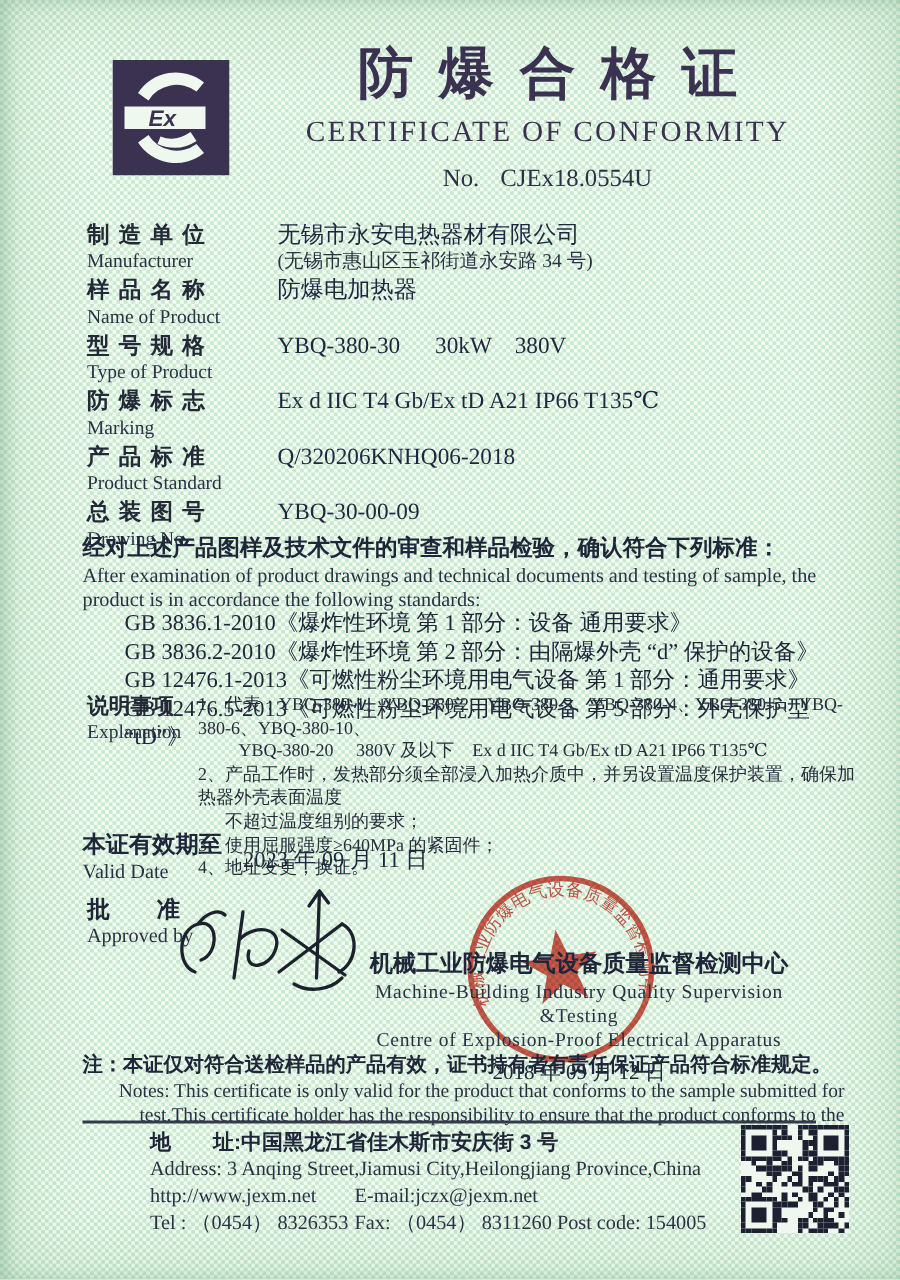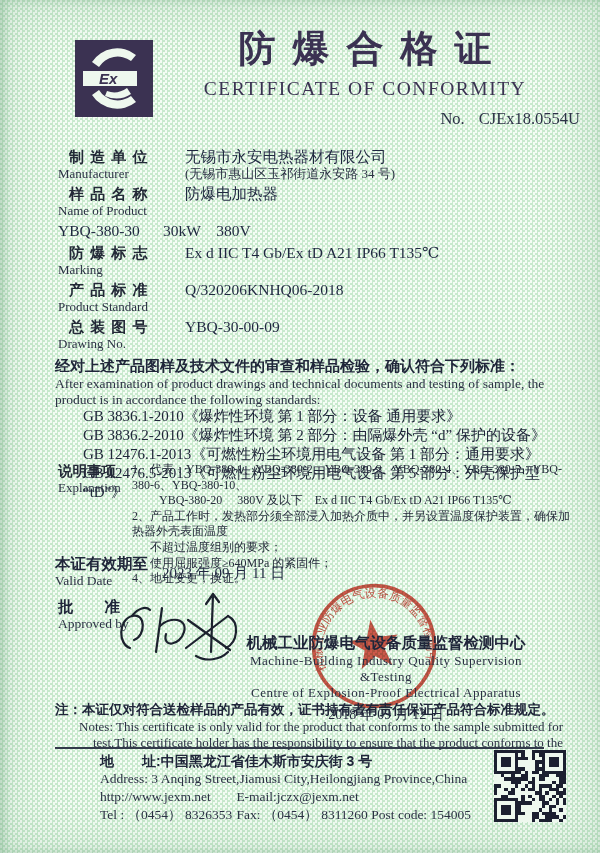--- a/index.html
+++ b/index.html
@@ -17,29 +17,29 @@
     box-shadow:inset 0 0 60px rgba(110,165,125,.30), inset 4px 0 10px rgba(110,165,125,.35);
   }
   .pre{white-space:pre-wrap;}
 
   
   .logo{position:absolute;left:75px;top:40px;width:78px;height:77px;}
   .titles{position:absolute;left:150px;top:24px;width:430px;text-align:center;}
   .title-cn{font-family:"Liberation Sans","DejaVu Sans",sans-serif;font-weight:bold;
     font-size:37px;letter-spacing:17px;text-indent:17px;color:#3b3252;}
   .title-en{margin-top:4px;font-size:19.5px;letter-spacing:1.5px;color:#3b3252;}
-  .cert-no{margin-top:9px;font-size:16.5px;color:#2c3146;text-align:right;}
+  .cert-no{margin-top:9px;font-size:16.5px;color:#2c3146;}
   .cert-no .num{margin-left:14px;}
 
   
   .fields{position:absolute;left:58px;top:147px;width:515px;}
   .frow{display:flex;margin-bottom:3px;}
   .flabel{width:127px;flex:none;}
   .flabel .cn{font-family:"Liberation Sans","DejaVu Sans",sans-serif;font-weight:bold;
-    font-size:15px;letter-spacing:1px;color:#232937;line-height:19px;padding-left:11px;}
+    font-size:15px;letter-spacing:1px;color:#232937;line-height:19px;}
   .flabel .en{font-size:13px;color:#2b3144;line-height:15px;}
   .fvalue{flex:1;padding-top:0px;}
   .fvalue .v1{font-size:15.5px;color:#1f2740;line-height:19px;}
   .fvalue .v2{font-size:13px;color:#2b3144;line-height:16px;}
 
   
   .standards{position:absolute;left:55px;top:356px;width:512px;}
   .std-cn{font-family:"Liberation Sans","DejaVu Sans",sans-serif;font-weight:bold;
     font-size:15px;color:#20263a;line-height:19px;}
   .std-en{font-size:13.5px;line-height:15.5px;color:#2b3144;margin-top:1px;}
@@ -134,20 +134,24 @@
     <div class="frow">
       <div class="flabel">
         <div class="cn">样 品 名 称</div>
         <div class="en">Name of Product</div>
       </div>
       <div class="fvalue">
           <div class="v1 pre">防爆电加热器</div>
         </div>
     </div>
     <div class="frow">
+      <div class="flabel">
+        <div class="cn">型 号 规 格</div>
+        <div class="en">Type of Product</div>
+      </div>
       <div class="fvalue">
           <div class="v1 pre">YBQ-380-30      30kW    380V</div>
         </div>
     </div>
     <div class="frow">
       <div class="flabel">
         <div class="cn">防 爆 标 志</div>
         <div class="en">Marking</div>
       </div>
       <div class="fvalue">

